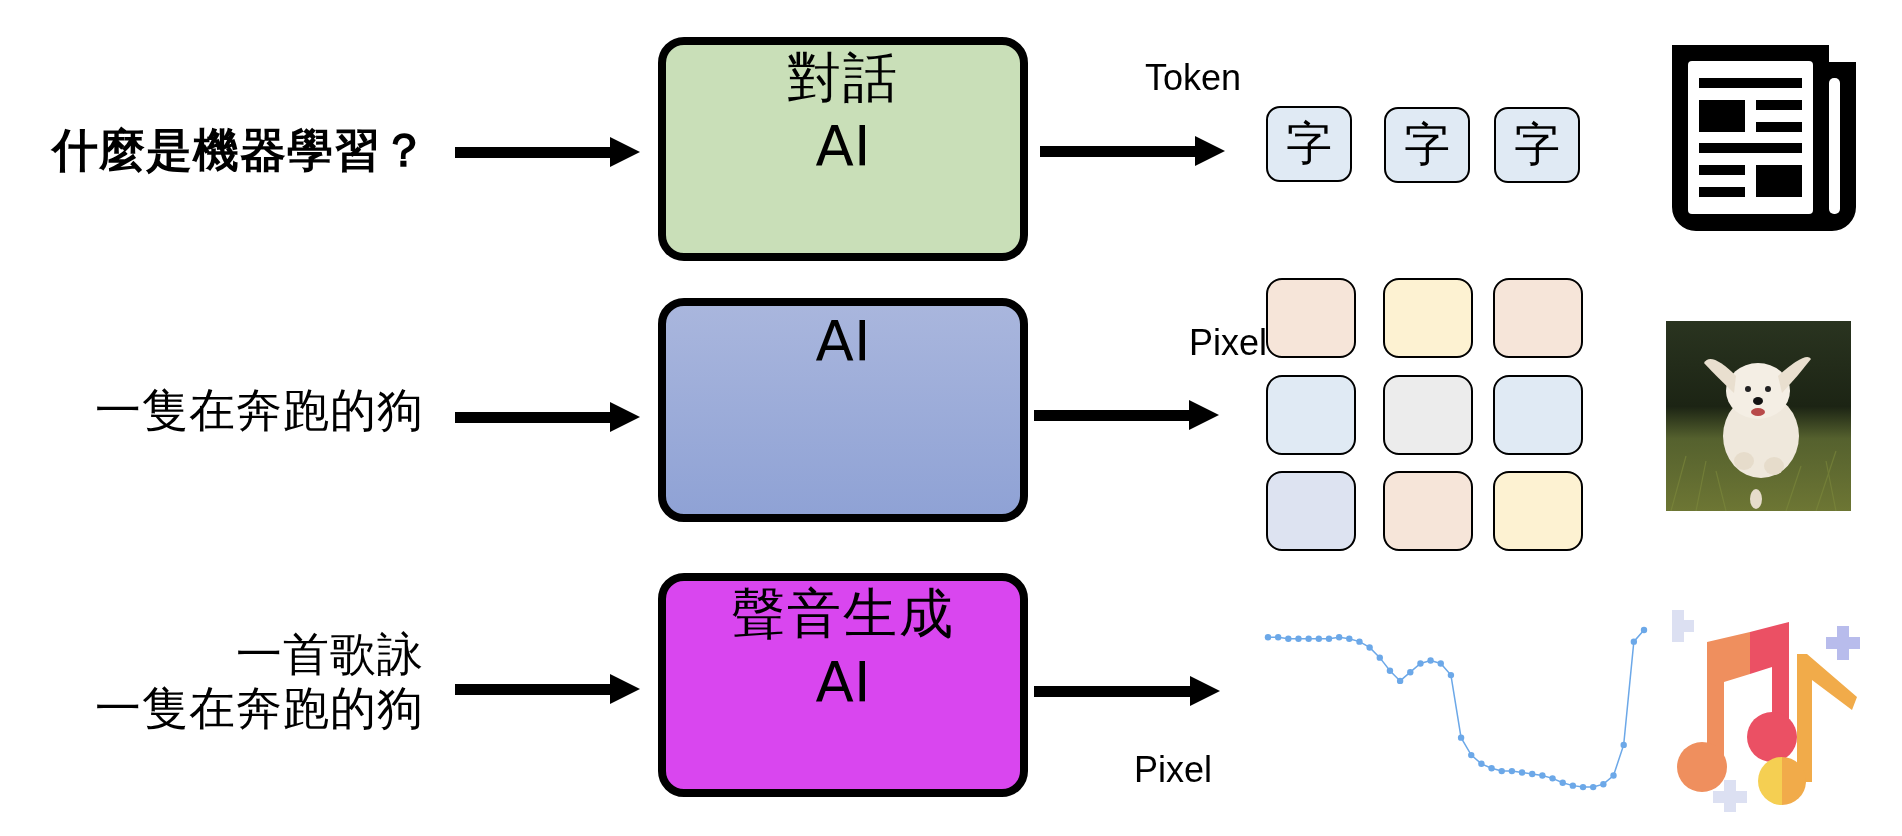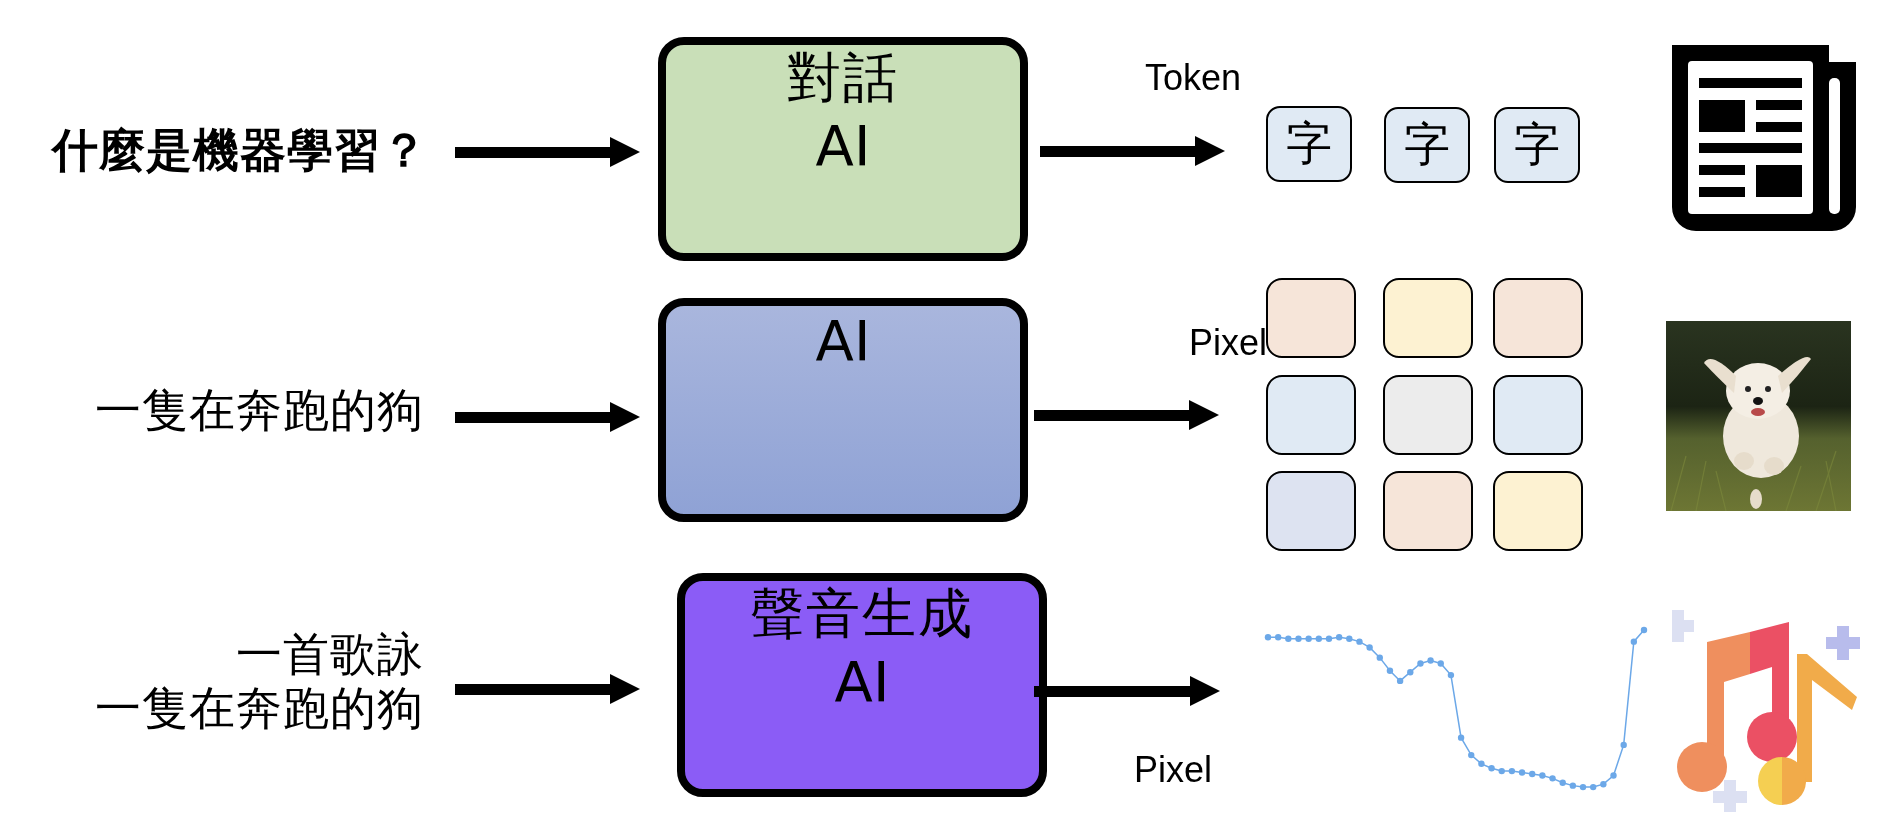--- a/index.html
+++ b/index.html
@@ -109,21 +109,21 @@
 </div>
 
 <div class="prompt" style="right:1478px; top:627px;">
   <div>一首歌詠</div>
   <div>一隻在奔跑的狗</div>
 </div>
 <div class="arrow" style="left:455px; top:674px; width:185px;">
   <div class="shaft" style="width:160px;"></div>
     <div class="head"></div>
 </div>
-<div class="ai-box" style="top:573px; background:#8b5cf6;margin-left:19px;">
+<div class="ai-box" style="top:573px; background:#d946ef;">
   <div class="name">聲音生成</div>
   <div class="ai">AI</div>
 </div>
 <div class="arrow" style="left:1034px; top:676px; width:186px;">
   <div class="shaft" style="width:160px;"></div>
     <div class="head"></div>
 </div>
 <div class="label" style="left:1134px; top:748px;">Pixel</div>
 <svg id="waveform" class="abs" style="left:1260px; top:620px;" width="390" height="200">
     <polyline points="8,17.27272727272728 18.16216216216216,17.27272727272728 28.324324324324323,18.72727272727272 38.486486486486484,18.72727272727272 48.648648648648646,18.72727272727272 58.810810810810814,18.72727272727272 68.97297297297297,18.72727272727272 79.13513513513513,17.27272727272728 89.29729729729729,18.72727272727272 99.45945945945945,21.636363636363626 109.62162162162163,27.454545454545467 119.78378378378379,37.636363636363626 129.94594594594594,50.72727272727275 140.1081081081081,60.90909090909092 150.27027027027026,52.1818181818182 160.43243243243242,43.45454545454545 170.59459459459458,40.54545454545456 180.75675675675674,43.45454545454545 190.9189189189189,55.09090909090912 201.0810810810811,117.63636363636365 211.24324324324326,135.0909090909091 221.40540540540542,143.8181818181818 231.56756756756758,148.1818181818182 241.72972972972974,151.0909090909091 251.8918918918919,151.0909090909091 262.05405405405406,152.54545454545456 272.2162162162162,154 282.3783783783784,155.45454545454544 292.5405405405405,158.36363636363637 302.7027027027027,162.72727272727272 312.86486486486484,165.63636363636363 323.02702702702703,167.0909090909091 333.18918918918916,167.0909090909091 343.35135135135135,164.1818181818182 353.5135135135135,155.45454545454544 363.6756756756757,124.9090909090909 373.8378378378378,21.636363636363626 384,10" fill="none" stroke="#6CA8E8" stroke-width="1.5"></polyline>

